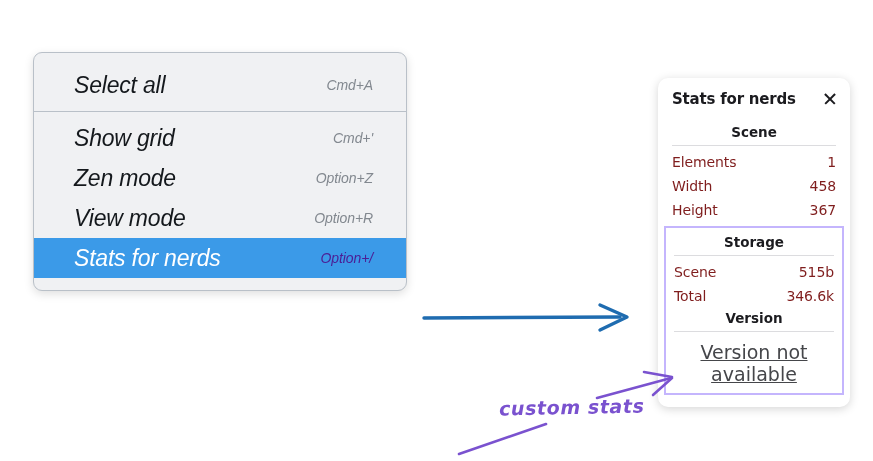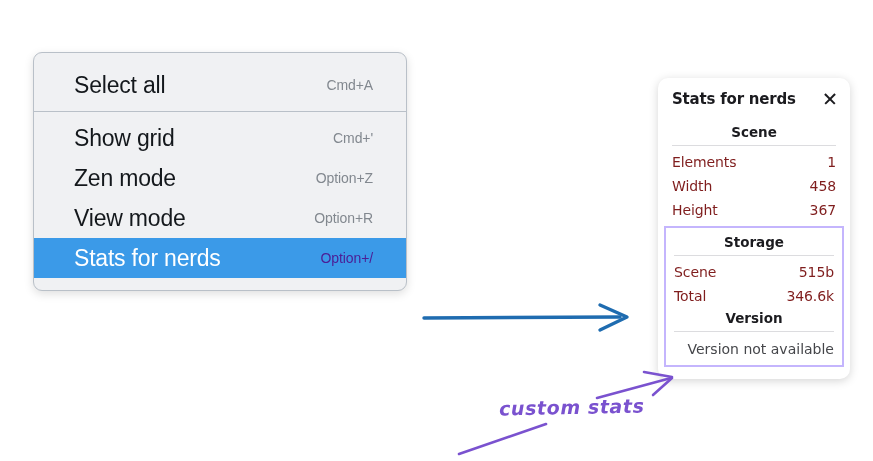--- a/index.html
+++ b/index.html
@@ -23,20 +23,21 @@
     width: 374px;
     background: #f0f1f3;
     border: 1px solid #b9c0c8;
     border-radius: 9px;
     box-shadow: 0 3px 10px rgba(0,0,0,0.13);
     padding: 6px 0 6px 0;
     box-sizing: border-box;
   }
   .menu-group {
     padding: 6px 0;
+    font-style: italic;
   }
   .menu-sep {
     height: 1px;
     background: #b9c0c8;
     margin: 0;
   }
   .menu-item {
     display: flex;
     align-items: center;
     justify-content: space-between;
@@ -133,24 +134,25 @@
   }
   .stat-row .k { letter-spacing: -0.1px; }
   .stat-row .v { letter-spacing: -0.1px; }
 
   .highlight-box {
     border: 2px solid #c4b5fd;
     margin: 4px -4px 0 -4px;
     padding: 4px 4px 6px 4px;
   }
   .version-line {
-    font-size: 14px;
+    font-size: 19px;
     color: #45464a;
     padding: 5px 4px 2px 4px;
-    text-align: right;
+    text-align: center;
+    text-decoration: underline;
   }
 
   
   .annot-svg {
     position: absolute;
     left: 0;
     top: 0;
     width: 873px;
     height: 461px;
     pointer-events: none;

